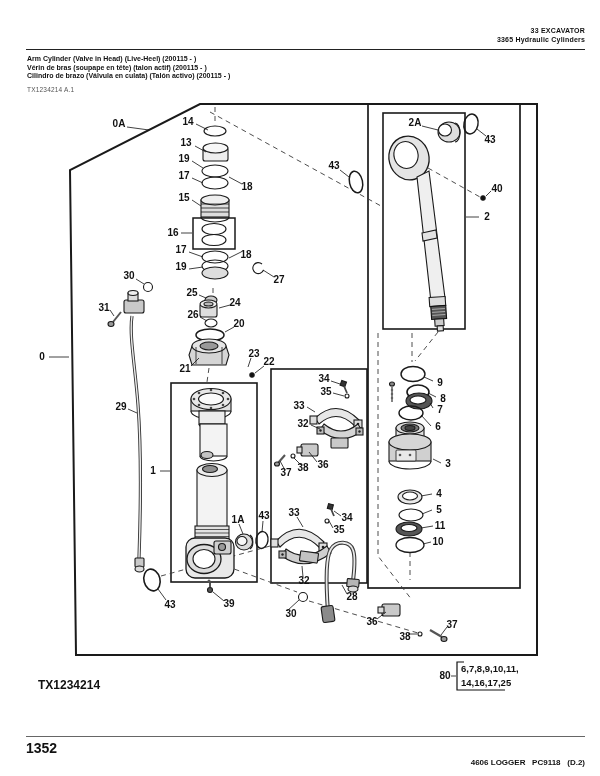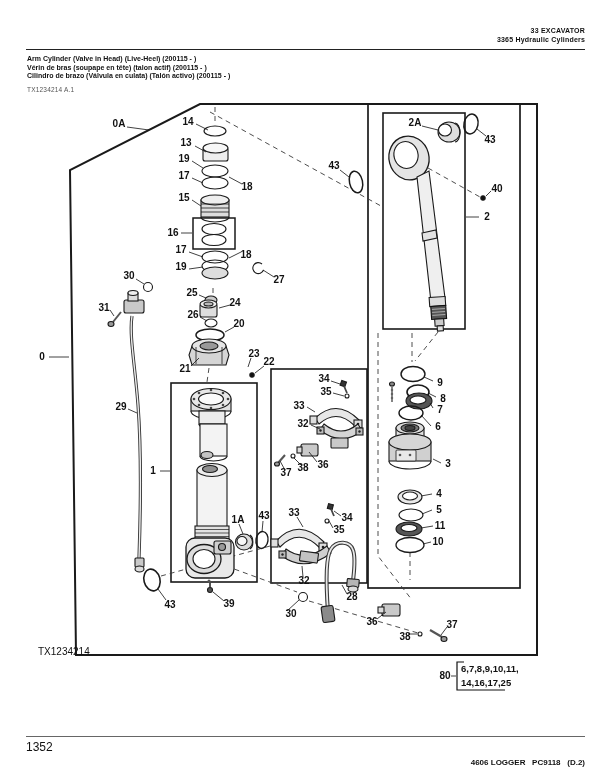--- a/index.html
+++ b/index.html
@@ -4,23 +4,23 @@
 <style>
   html,body{margin:0;padding:0;background:#888;}
   .page{width:600px;height:776px;position:relative;background:#fff;overflow:hidden;
         font-family:"Liberation Sans",sans-serif;color:#111;margin:0 auto;padding-left:40px;}
   .header{position:absolute;top:26px;right:55px;text-align:right;font-weight:bold;
           font-size:7px;line-height:9px;letter-spacing:.2px;}
   .rule{position:absolute;left:26px;right:55px;border-top:1.8px solid #222;height:0;}
   .header-rule{top:49px;}
   .titleblock{position:absolute;top:55px;left:27px;font-weight:bold;font-size:7px;line-height:8.6px;}
   .figure-ref{margin-top:5px;font-weight:normal;font-size:6.5px;color:#555;letter-spacing:.2px;}
-  .tx-label{position:absolute;left:38px;top:646px;font-weight:normal;font-size:10px;}
+  .tx-label{position:absolute;left:38px;top:678px;font-weight:bold;font-size:12px;}
   .footer-rule{top:736px;border-top:1.2px solid #666;}
-  .footer-left{position:absolute;top:740px;left:26px;font-weight:normal;font-size:12px;}
+  .footer-left{position:absolute;top:740px;left:26px;font-weight:bold;font-size:14px;}
   .footer-right{position:absolute;top:740px;right:55px;text-align:right;font-weight:bold;
                 font-size:8px;white-space:pre;line-height:9px;}
   svg text.callout{font:bold 10px "Liberation Sans",sans-serif;fill:#111;
                    text-anchor:middle;dominant-baseline:middle;}
   svg text.kit-text{font:bold 9.5px "Liberation Sans",sans-serif;fill:#111;}
   .diagram{position:absolute;left:0;top:0;}
 </style>
 </head>
 <body>
 

